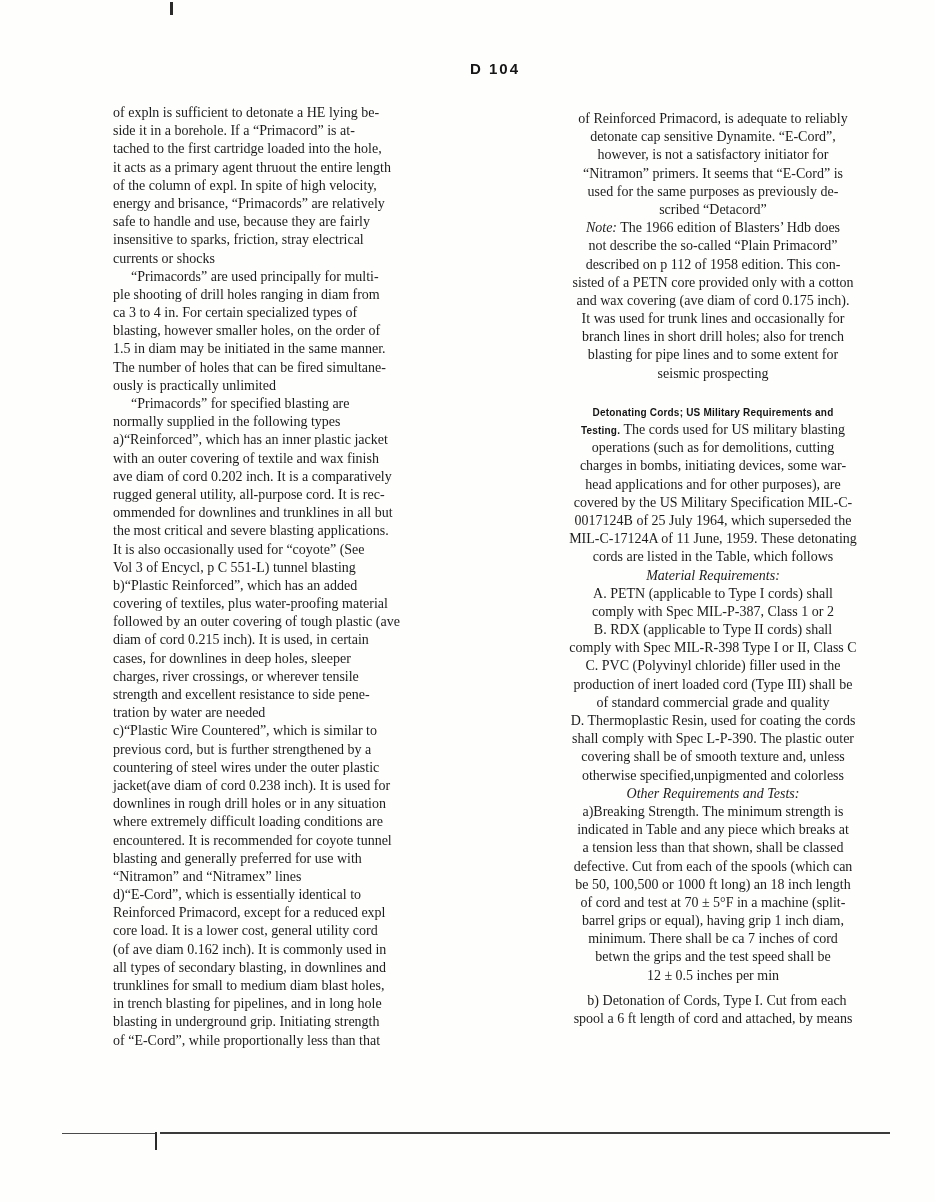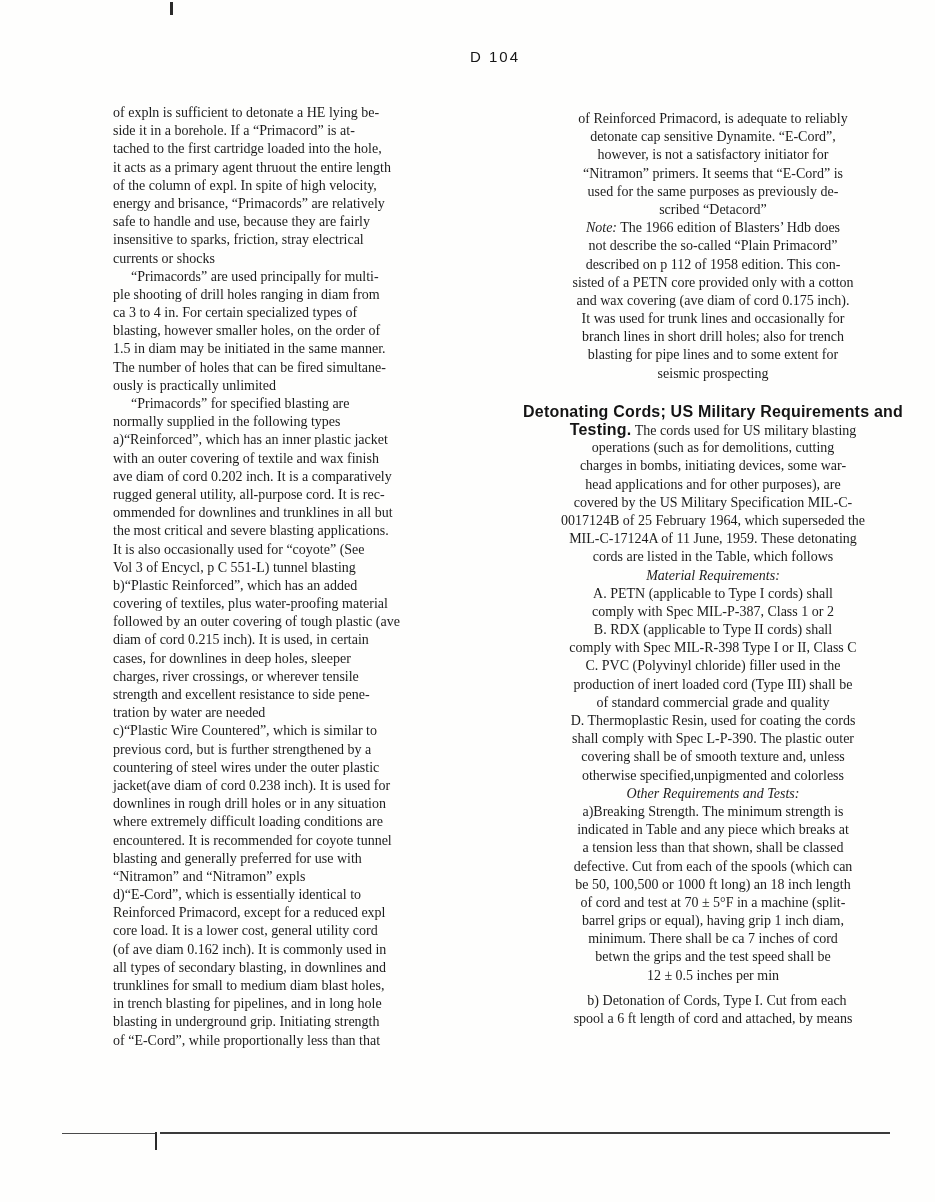--- a/index.html
+++ b/index.html
@@ -20,46 +20,46 @@
     position: absolute;
     left: 170px;
     top: 2px;
     width: 3px;
     height: 13px;
     background: #2a2a2a;
   }
   .page-header {
     position: absolute;
     left: 430px;
-    top: 48px;
+    top: 60px;
     width: 130px;
     text-align: center;
     font-family: "Liberation Sans", "DejaVu Sans", sans-serif;
-    font-weight: 400;
+    font-weight: 700;
     font-size: 15px;
     letter-spacing: 2px;
     color: #161616;
   }
   .col {
     position: absolute;
     font-size: 14px;
     line-height: 18.2px;
     white-space: nowrap;
   }
   .col-left  { left: 113px; top: 104px; width: 380px; }
   .col-right { left: 522px; top: 110px; width: 382px; text-align: center; }
   .line { height: 18.2px; }
   .line.indent { padding-left: 18px; }
   .line.sp-large  { margin-top: 20px; }
   .line.sp-medium { }
   .line.sp-small  { margin-top: 7px; padding-left: 8px; }
   .st-heading {
     font-family: "Liberation Sans", "DejaVu Sans", sans-serif;
     font-weight: 700;
-    font-size: 16px;
+    font-size: 10px;
     letter-spacing: 0.2px;
     color: #141414;
   }
   .st-italic { font-style: italic; }
   .bottom-rule-left {
     position: absolute;
     left: 62px;
     top: 1133px;
     width: 94px;
     height: 1px;
@@ -124,21 +124,21 @@
       <div class="line"><span>strength and excellent resistance to side pene-</span></div>
       <div class="line"><span>tration by water are needed</span></div>
       <div class="line"><span>c)“Plastic Wire Countered”, which is similar to</span></div>
       <div class="line"><span>previous cord, but is further strengthened by a</span></div>
       <div class="line"><span>countering of steel wires under the outer plastic</span></div>
       <div class="line"><span>jacket(ave diam of cord 0.238 inch). It is used for</span></div>
       <div class="line"><span>downlines in rough drill holes or in any situation</span></div>
       <div class="line"><span>where extremely difficult loading conditions are</span></div>
       <div class="line"><span>encountered. It is recommended for coyote tunnel</span></div>
       <div class="line"><span>blasting and generally preferred for use with</span></div>
-      <div class="line"><span>“Nitramon” and “Nitramon” expls</span></div>
+      <div class="line"><span>“Nitramon” and “Nitramex” lines</span></div>
       <div class="line"><span>d)“E-Cord”, which is essentially identical to</span></div>
       <div class="line"><span>Reinforced Primacord, except for a reduced expl</span></div>
       <div class="line"><span>core load. It is a lower cost, general utility cord</span></div>
       <div class="line"><span>(of ave diam 0.162 inch). It is commonly used in</span></div>
       <div class="line"><span>all types of secondary blasting, in downlines and</span></div>
       <div class="line"><span>trunklines for small to medium diam blast holes,</span></div>
       <div class="line"><span>in trench blasting for pipelines, and in long hole</span></div>
       <div class="line"><span>blasting in underground grip. Initiating strength</span></div>
       <div class="line"><span>of “E-Cord”, while proportionally less than that</span></div>
     </div>
@@ -157,21 +157,21 @@
       <div class="line"><span>It was used for trunk lines and occasionally for</span></div>
       <div class="line"><span>branch lines in short drill holes; also for trench</span></div>
       <div class="line"><span>blasting for pipe lines and to some extent for</span></div>
       <div class="line"><span>seismic prospecting</span></div>
       <div class="line sp-large"><span class="st-heading">Detonating Cords; US Military Requirements and</span></div>
       <div class="line"><span class="st-heading">Testing.</span><span> The cords used for US military blasting</span></div>
       <div class="line"><span>operations (such as for demolitions, cutting</span></div>
       <div class="line"><span>charges in bombs, initiating devices, some war-</span></div>
       <div class="line"><span>head applications and for other purposes), are</span></div>
       <div class="line"><span>covered by the US Military Specification MIL-C-</span></div>
-      <div class="line"><span>0017124B of 25 February 1964, which superseded the</span></div>
+      <div class="line"><span>0017124B of 25 July 1964, which superseded the</span></div>
       <div class="line"><span>MIL-C-17124A of 11 June, 1959. These detonating</span></div>
       <div class="line"><span>cords are listed in the Table, which follows</span></div>
       <div class="line sp-medium"><span class="st-italic">Material Requirements:</span></div>
       <div class="line"><span>A. PETN (applicable to Type I cords) shall</span></div>
       <div class="line"><span>comply with Spec MIL-P-387, Class 1 or 2</span></div>
       <div class="line"><span>B. RDX (applicable to Type II cords) shall</span></div>
       <div class="line"><span>comply with Spec MIL-R-398 Type I or II, Class C</span></div>
       <div class="line"><span>C. PVC (Polyvinyl chloride) filler used in the</span></div>
       <div class="line"><span>production of inert loaded cord (Type III) shall be</span></div>
       <div class="line"><span>of standard commercial grade and quality</span></div>

